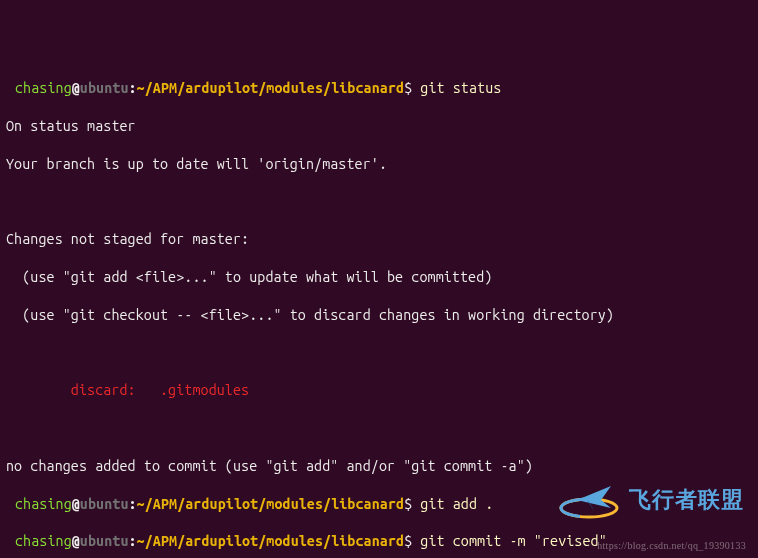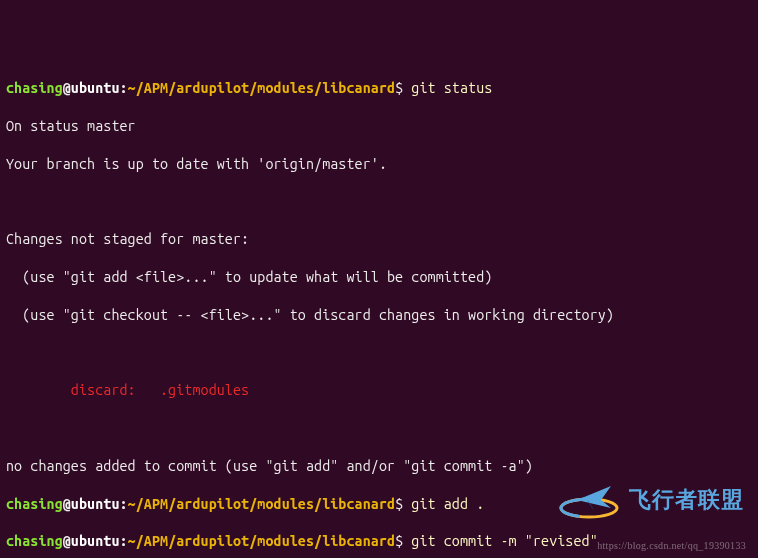--- a/index.html
+++ b/index.html
@@ -10,22 +10,22 @@
     line-height: 1.32;
     color: #eeeeec;
     padding: 4px 6px;
     width: 758px;
     height: 558px;
     position: relative;
     overflow: hidden;
     white-space: pre;
     letter-spacing: 0.1px;
   }
-  .user   { color: #8ae234; font-weight: bold; }
-  .host   { color: #ffffff; font-weight: bold; }
+  .user   { color: #8ae234; font-weight: normal; margin-left: 9px; }
+  .host   { color: #737373; font-weight: bold; }
   .colon  { color: #eeeeec; font-weight: bold; }
   .path   { color: #eab308; font-weight: bold; }
   .dollar { color: #eeeeec; }
   .cmd    { color: #fef9c3; }
   .out    { color: #eeeeec; }
   .red    { color: #ef2929; }
   .line   { display: block; min-height: 1.32em; }
   .blank  { display: block; height: 1.32em; }
 
   .watermark-bottom {
@@ -58,21 +58,21 @@
   }
   .badge svg { display: block; }
 </style>
 </head>
 <body>
 
 
 
 <span class="line"><span class="user">chasing</span><span class="colon">@</span><span class="host">ubuntu</span><span class="colon">:</span><span class="path">~/APM/ardupilot/modules/libcanard</span><span class="dollar">$</span> <span class="cmd">git status</span></span>
 <span class="line out">On status master</span>
-<span class="line out">Your branch is up to date with 'origin/master'.</span>
+<span class="line out">Your branch is up to date will 'origin/master'.</span>
 <span class="blank"></span>
 <span class="line out">Changes not staged for master:</span>
 <span class="line out">  (use "git add &lt;file&gt;..." to update what will be committed)</span>
 <span class="line out">  (use "git checkout -- &lt;file&gt;..." to discard changes in working directory)</span>
 <span class="blank"></span>
 <span class="line red">        discard:   .gitmodules</span>
 <span class="blank"></span>
 <span class="line out">no changes added to commit (use "git add" and/or "git commit -a")</span>
 <span class="line"><span class="user">chasing</span><span class="colon">@</span><span class="host">ubuntu</span><span class="colon">:</span><span class="path">~/APM/ardupilot/modules/libcanard</span><span class="dollar">$</span> <span class="cmd">git add .</span></span>
 <span class="line"><span class="user">chasing</span><span class="colon">@</span><span class="host">ubuntu</span><span class="colon">:</span><span class="path">~/APM/ardupilot/modules/libcanard</span><span class="dollar">$</span> <span class="cmd">git commit -m "revised"</span></span>

